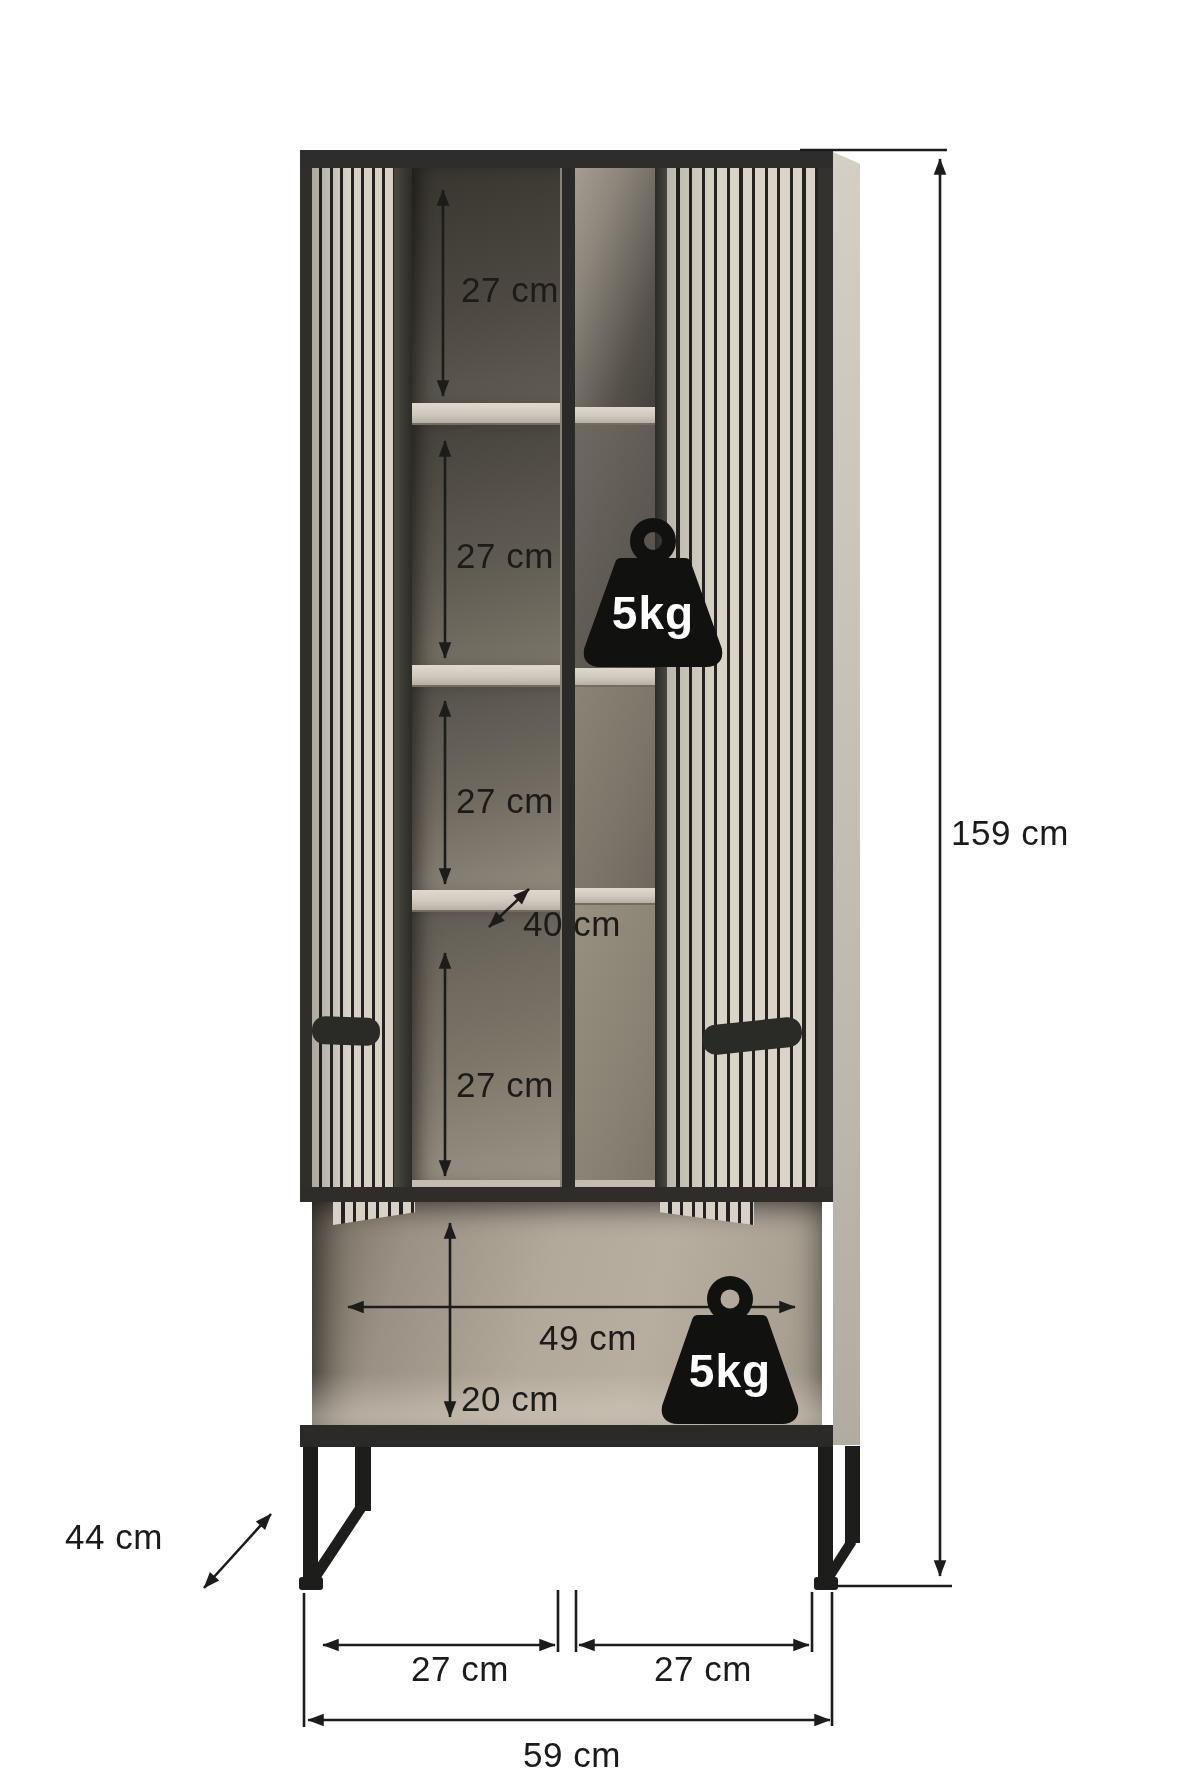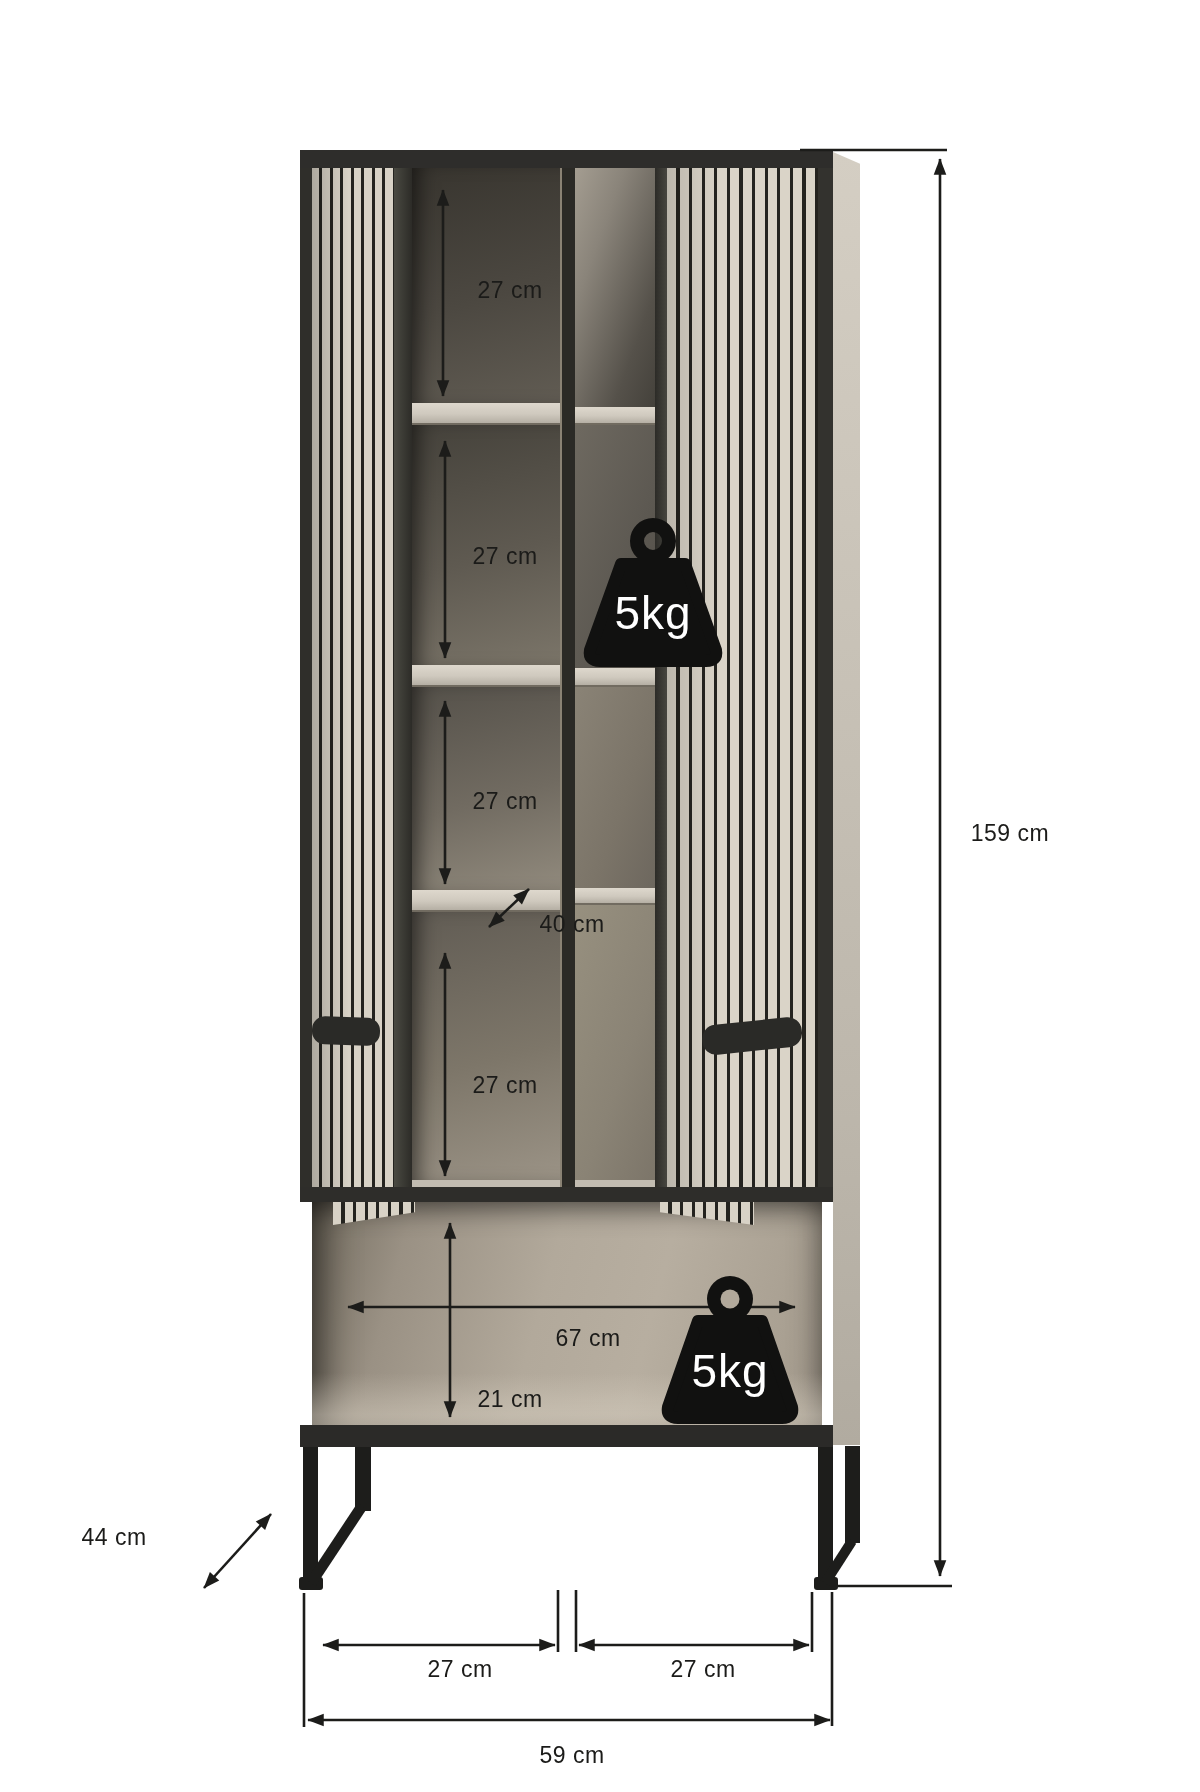--- a/index.html
+++ b/index.html
@@ -54,23 +54,23 @@
     background:linear-gradient(105deg,#746d60 0%,#9a9184 18%,#b2a99b 45%,#b7aea0 65%,#a39a8c 100%);
     box-shadow:inset 0 20px 26px -12px rgba(0,0,0,.45),
                inset 30px 0 34px -18px rgba(0,0,0,.5),
                inset -22px 0 28px -16px rgba(0,0,0,.35);}
   .open-comp::after{content:"";position:absolute;left:0;bottom:0;width:100%;height:52px;
     background:linear-gradient(180deg,rgba(255,255,255,0) 0%,rgba(222,214,200,.45) 80%);}
   .band-bottom{left:300px;top:1425px;width:533px;height:22px;background:#2b2a28;}
 
   
   .dim-label{position:absolute;transform:translate(-50%,-50%);color:#1b1b19;
-    font-size:23px;letter-spacing:.5px;white-space:nowrap;}
+    font-size:35px;letter-spacing:.5px;white-space:nowrap;}
   .load-label{position:absolute;transform:translate(-50%,-50%);color:#ffffff;
-    font-size:46px;font-weight:normal;letter-spacing:1px;white-space:nowrap;}
+    font-size:46px;font-weight:bold;letter-spacing:1px;white-space:nowrap;}
   svg.overlay{position:absolute;left:0;top:0;pointer-events:none;}
   .dim{stroke:#1c1c1a;stroke-width:2.6;fill:none;}
   .leg{fill:#1d1d1b;} .legline{stroke:#1d1d1b;fill:none;}
   .handle{fill:#2a2a27;}
   .loadicon{fill:#111110;stroke:#111110;stroke-width:12;stroke-linejoin:round;}
 </style>
 </head>
 <body>
 
 <div id="stage">
@@ -176,22 +176,22 @@
       <circle cx="730" cy="1299" r="9.5" fill="#b2a99b"></circle>
       <path class="loadicon" d="M698,1321 L762,1321 L792,1407 Q794,1418 782,1418 L678,1418 Q666,1418 668,1407 Z"></path>
     </g>
   </svg>
 
   <div class="dim-label" style="left:510px;top:290px;">27 cm</div>
   <div class="dim-label" style="left:505px;top:556px;">27 cm</div>
   <div class="dim-label" style="left:505px;top:801px;">27 cm</div>
   <div class="dim-label" style="left:572px;top:924px;">40 cm</div>
   <div class="dim-label" style="left:505px;top:1085px;">27 cm</div>
-  <div class="dim-label" style="left:588px;top:1338px;">67 cm</div>
-  <div class="dim-label" style="left:510px;top:1399px;">21 cm</div>
+  <div class="dim-label" style="left:588px;top:1338px;">49 cm</div>
+  <div class="dim-label" style="left:510px;top:1399px;">20 cm</div>
   <div class="dim-label" style="left:1010px;top:833px;">159 cm</div>
   <div class="dim-label" style="left:114px;top:1537px;">44 cm</div>
   <div class="dim-label" style="left:460px;top:1669px;">27 cm</div>
   <div class="dim-label" style="left:703px;top:1669px;">27 cm</div>
   <div class="dim-label" style="left:572px;top:1747px;margin-top:8px;">59 cm</div>
 
   <div class="load-label" style="left:653px;top:613px;">5kg</div>
   <div class="load-label" style="left:730px;top:1371px;">5kg</div>
 
 </div>

